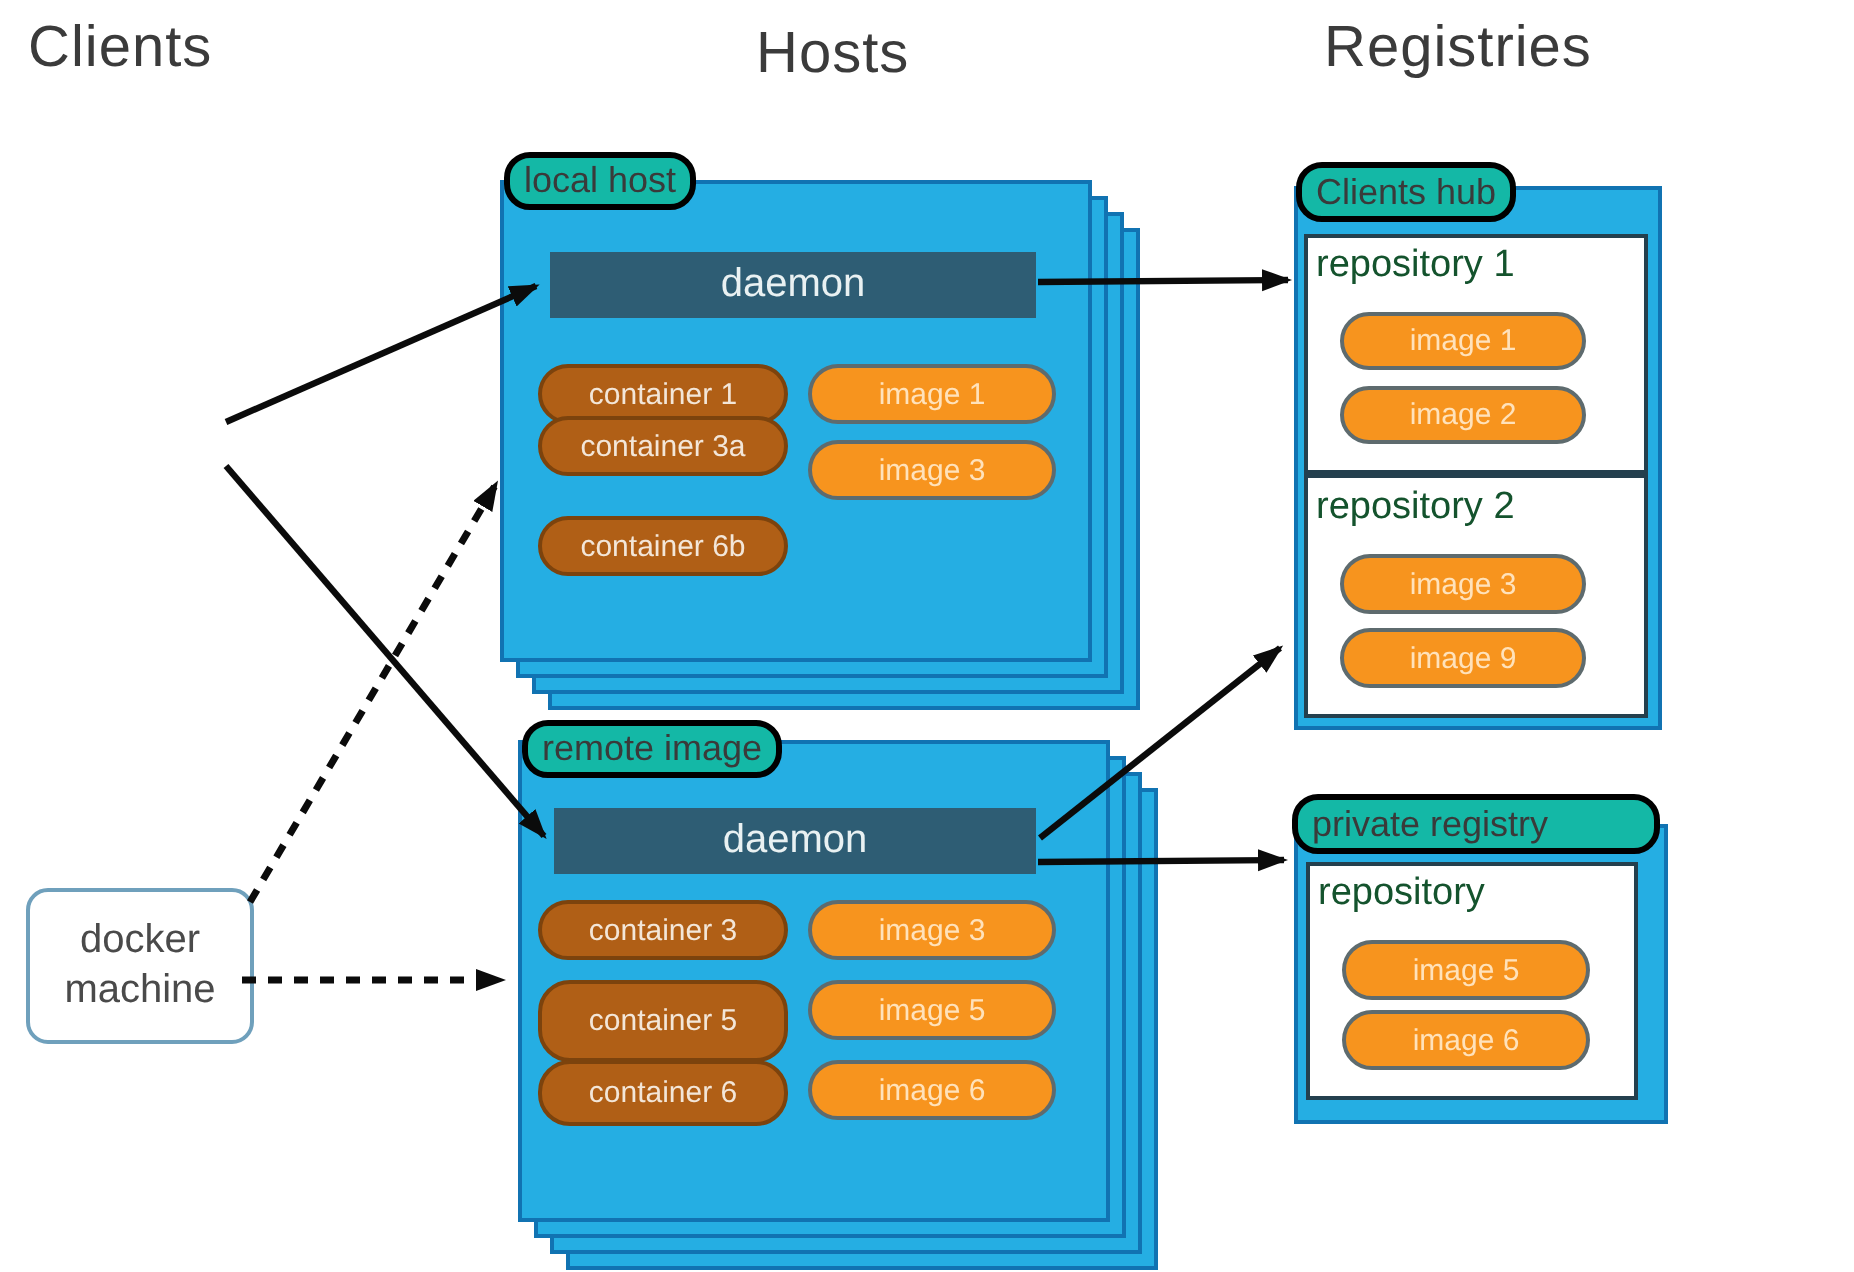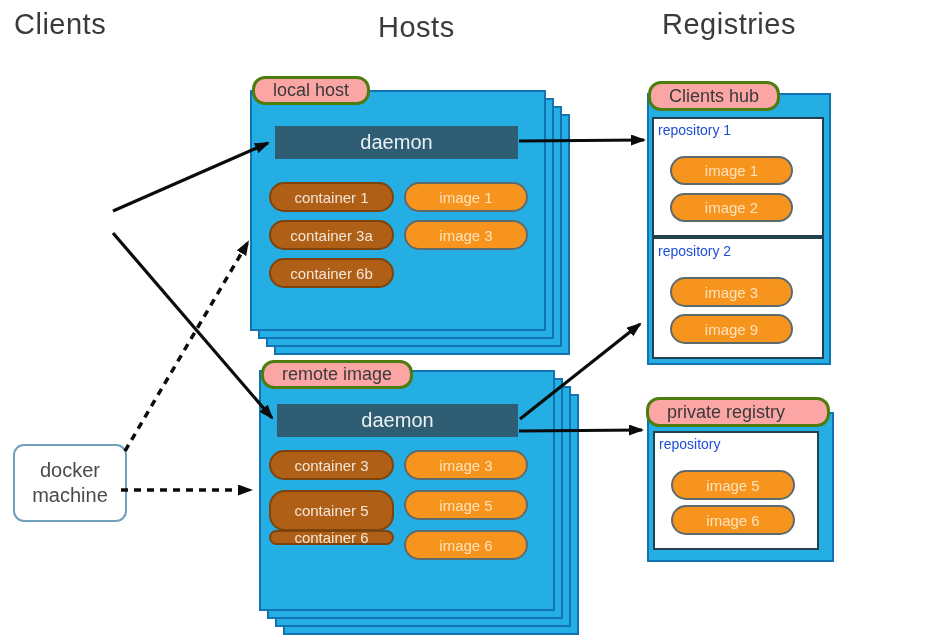--- a/index.html
+++ b/index.html
@@ -4,32 +4,32 @@
 <style>
   html,body{margin:0;padding:0;background:#ffffff;}
   .stage{position:relative;width:927px;height:636px;background:#ffffff;overflow:hidden;
          font-family:"Liberation Sans", sans-serif;}
   .hdr{position:absolute;font-size:29px;color:#3b3b3b;letter-spacing:0.5px;}
   .clientbox{position:absolute;background:#ffffff;border:2px solid #6fa0bc;border-radius:11px;
              display:flex;align-items:center;justify-content:center;text-align:center;
              font-size:20px;color:#4a4a4a;line-height:1.25;}
   .layer{position:absolute;background:#25aee3;border:2px solid #1173b2;}
   .hostbox{position:absolute;background:#25aee3;border:2px solid #1173b2;}
-  .hostlabel{position:absolute;background:#fca5a5;border:3px solid #4d7c0f;border-radius:13px;
-             font-size:18px;color:#3a3a3a;display:flex;align-items:center;padding:0 18px;
+  .hostlabel{position:absolute;background:#14b8a6;border:3px solid #000000;border-radius:13px;
+             font-size:18px;color:#3a3a3a;display:flex;align-items:center;padding:0 7px;
              box-sizing:border-box;}
   .daemon{position:absolute;background:#2e5d74;color:#e9f1f2;display:flex;align-items:center;
           justify-content:center;font-size:20px;}
   .pill{position:absolute;border-radius:16px;display:flex;align-items:center;justify-content:center;
         font-size:15px;box-sizing:border-box;}
   .container-pill{background:#b05f16;border:2px solid #7c430d;color:#f3e6d8;}
   .image-pill{background:#f7941e;border:2px solid #5e6b6e;color:#ffe2bb;}
   .cyanbox{position:absolute;background:#25aee3;border:2px solid #1173b2;}
   .whitebox{position:absolute;background:#ffffff;border:2px solid #24404e;}
-  .repolabel{position:absolute;font-size:14px;color:#1d4ed8;}
+  .repolabel{position:absolute;font-size:19px;color:#14532d;}
   svg.arrows{position:absolute;left:0;top:0;z-index:10;pointer-events:none;}
 </style>
 </head>
 <body>
 
 <div class="stage">
 
   <div class="hdr" style="left:378px;top:11px;">Hosts</div>
   <div class="hdr" style="left:14px;top:8px;">Clients</div>
   <div class="hdr" style="left:662px;top:8px;">Registries</div>
@@ -37,36 +37,36 @@
   <div class="clientbox" style="left:13px;top:444px;width:106px;height:74px;padding:0 2px;">docker machine</div>
 
   <div>
     <div class="layer" style="left:274px;top:114px;width:292px;height:237px;"></div>
     <div class="layer" style="left:266px;top:106px;width:292px;height:237px;"></div>
     <div class="layer" style="left:258px;top:98px;width:292px;height:237px;"></div>
     <div class="hostbox" style="left:250px;top:90px;width:292px;height:237px;"></div>
     <div class="hostlabel" style="left:252px;top:76px;height:29px;">local host</div>
     <div class="daemon" style="left:275px;top:126px;width:243px;height:33px;">daemon</div>
     <div class="pill container-pill" style="left:269px;top:182px;width:125px;height:30px;">container 1</div>
-    <div class="pill container-pill" style="left:269px;top:220px;width:125px;height:30px;">container 3a</div>
+    <div class="pill container-pill" style="left:269px;top:208px;width:125px;height:30px;">container 3a</div>
     <div class="pill container-pill" style="left:269px;top:258px;width:125px;height:30px;">container 6b</div>
     <div class="pill image-pill" style="left:404px;top:182px;width:124px;height:30px;">image 1</div>
     <div class="pill image-pill" style="left:404px;top:220px;width:124px;height:30px;">image 3</div>
   </div>
 
   <div>
     <div class="layer" style="left:283px;top:394px;width:292px;height:237px;"></div>
     <div class="layer" style="left:275px;top:386px;width:292px;height:237px;"></div>
     <div class="layer" style="left:267px;top:378px;width:292px;height:237px;"></div>
     <div class="hostbox" style="left:259px;top:370px;width:292px;height:237px;"></div>
     <div class="hostlabel" style="left:261px;top:360px;height:29px;">remote image</div>
     <div class="daemon" style="left:277px;top:404px;width:241px;height:33px;">daemon</div>
     <div class="pill container-pill" style="left:269px;top:450px;width:125px;height:30px;">container 3</div>
     <div class="pill container-pill" style="left:269px;top:490px;width:125px;height:41px;">container 5</div>
-    <div class="pill container-pill" style="left:269px;top:530px;width:125px;height:15px;">container 6</div>
+    <div class="pill container-pill" style="left:269px;top:530px;width:125px;height:33px;">container 6</div>
     <div class="pill image-pill" style="left:404px;top:450px;width:124px;height:30px;">image 3</div>
     <div class="pill image-pill" style="left:404px;top:490px;width:124px;height:30px;">image 5</div>
     <div class="pill image-pill" style="left:404px;top:530px;width:124px;height:30px;">image 6</div>
   </div>
 
   <div>
     <div class="cyanbox" style="left:647px;top:93px;width:180px;height:268px;"></div>
     <div class="hostlabel" style="left:648px;top:81px;height:30px;">Clients hub</div>
     <div class="whitebox" style="left:652px;top:117px;width:168px;height:116px;"></div>
     <div class="repolabel" style="left:658px;top:122px;">repository 1</div>

